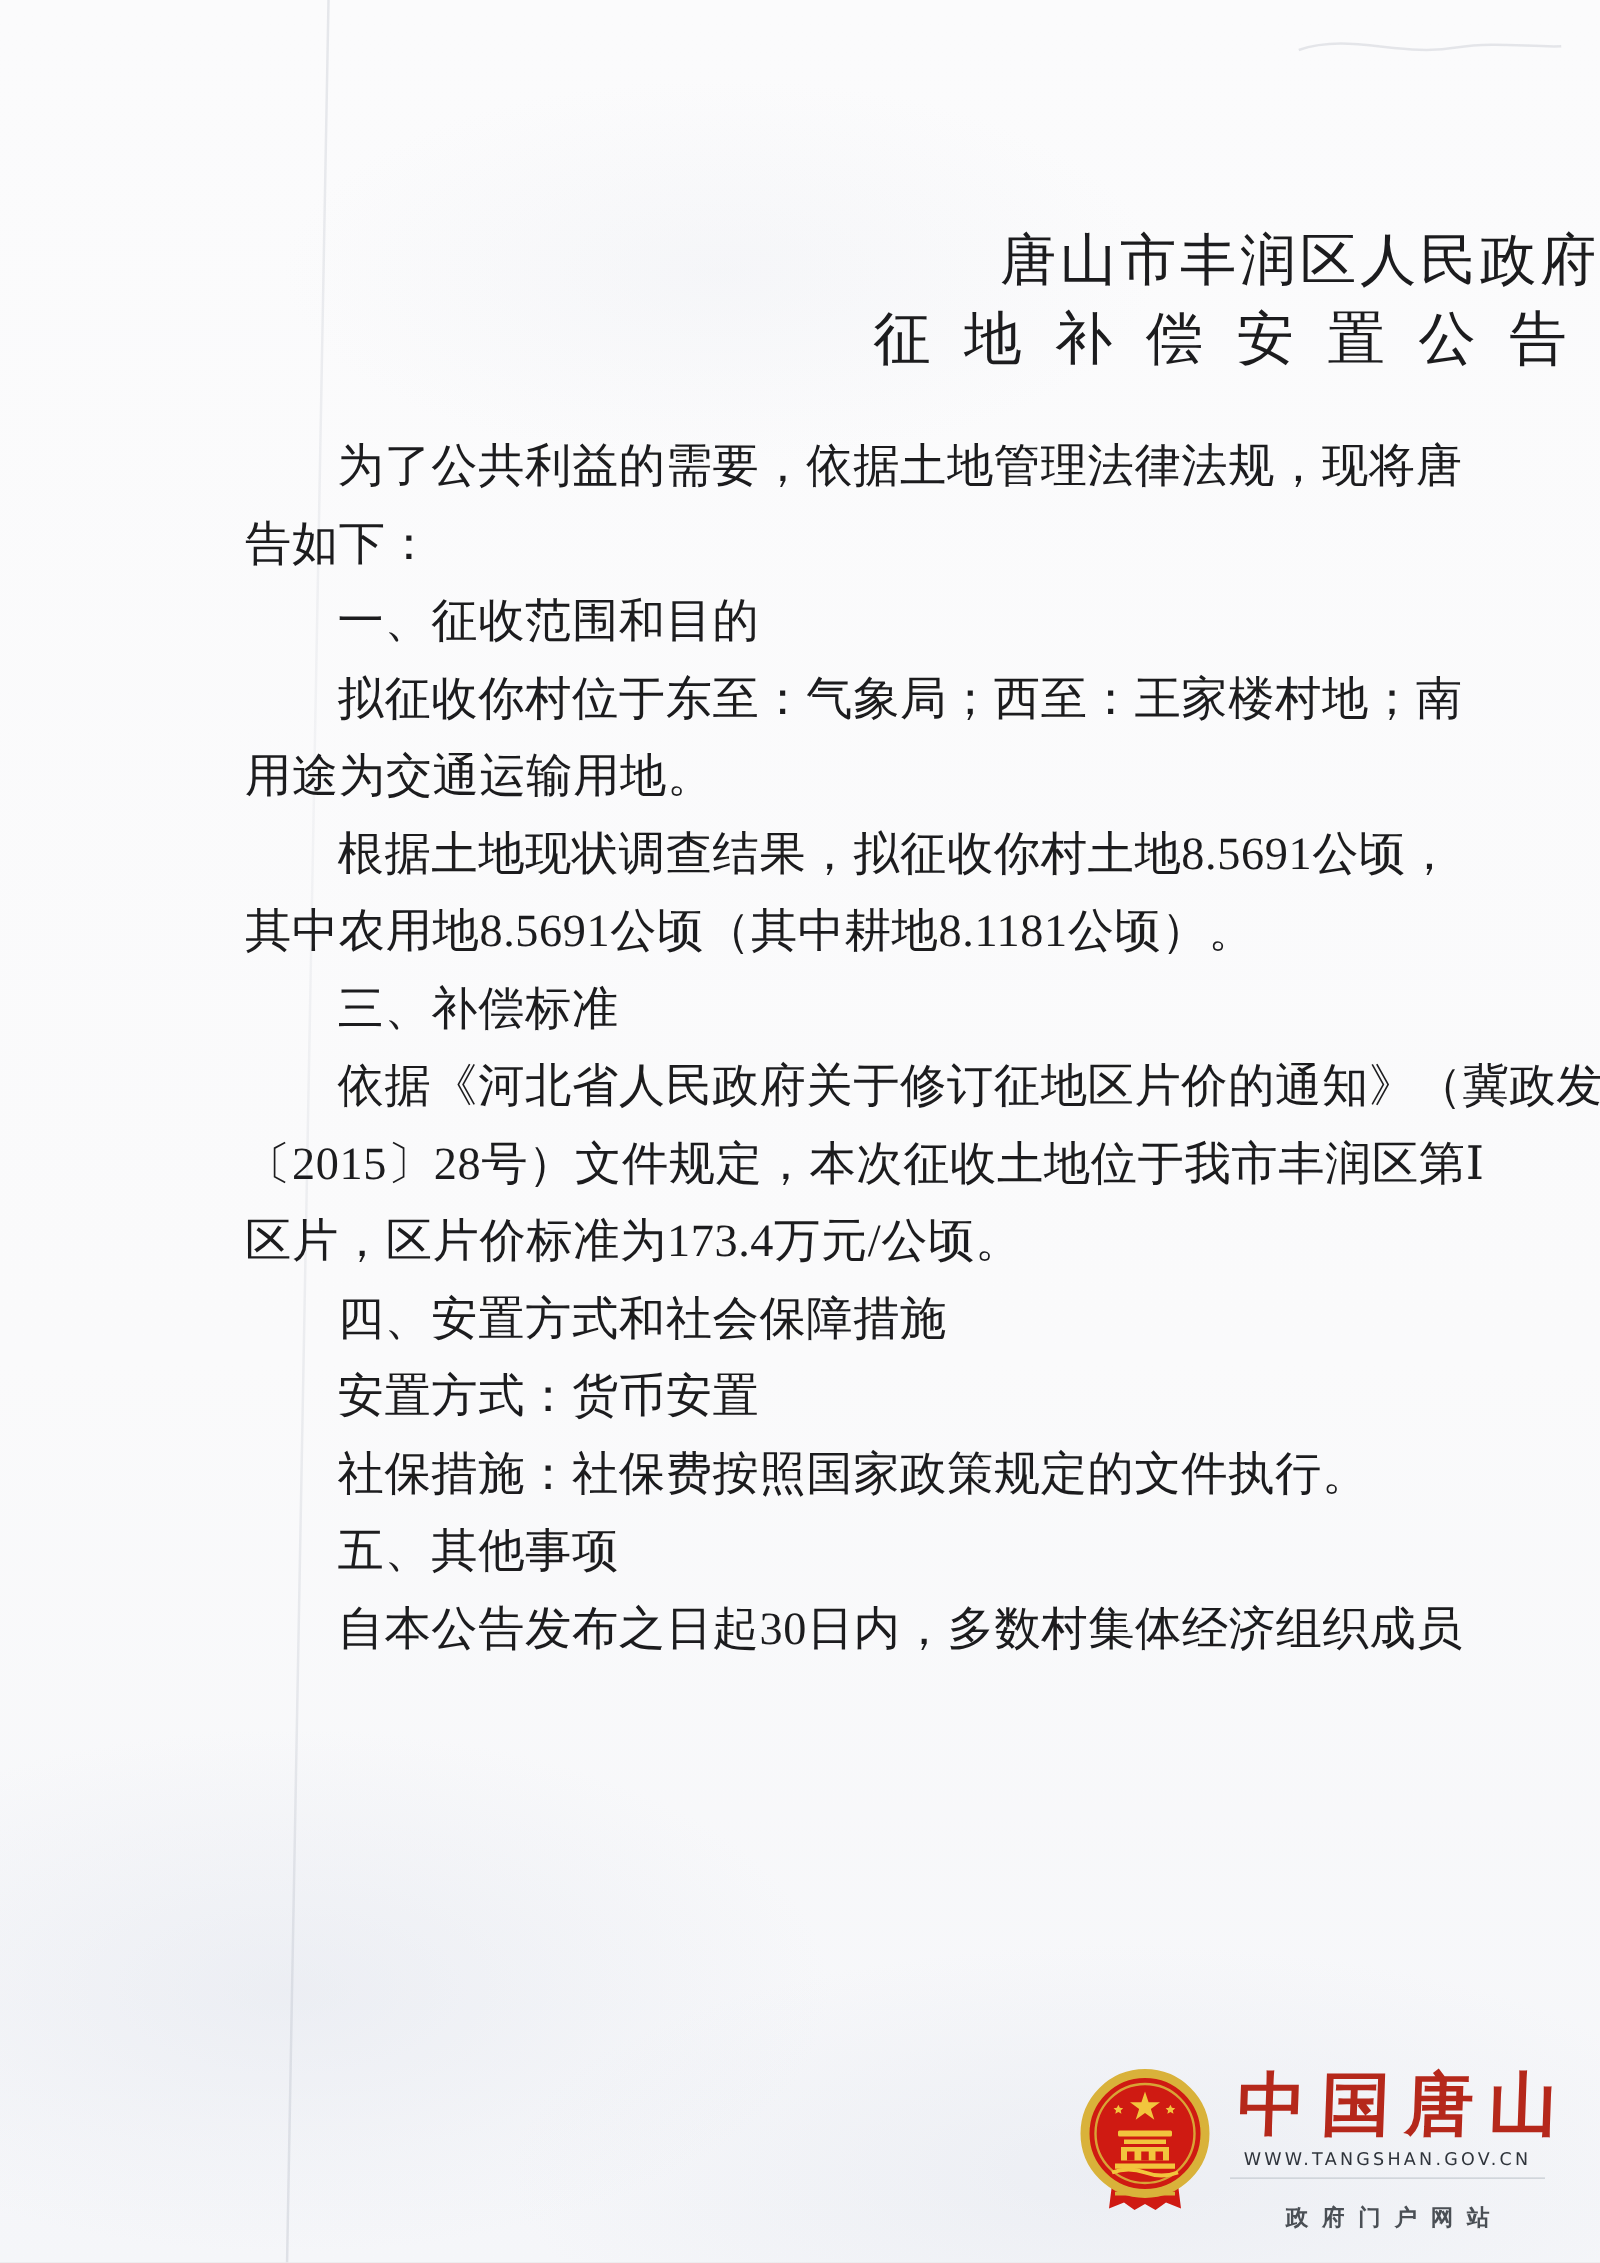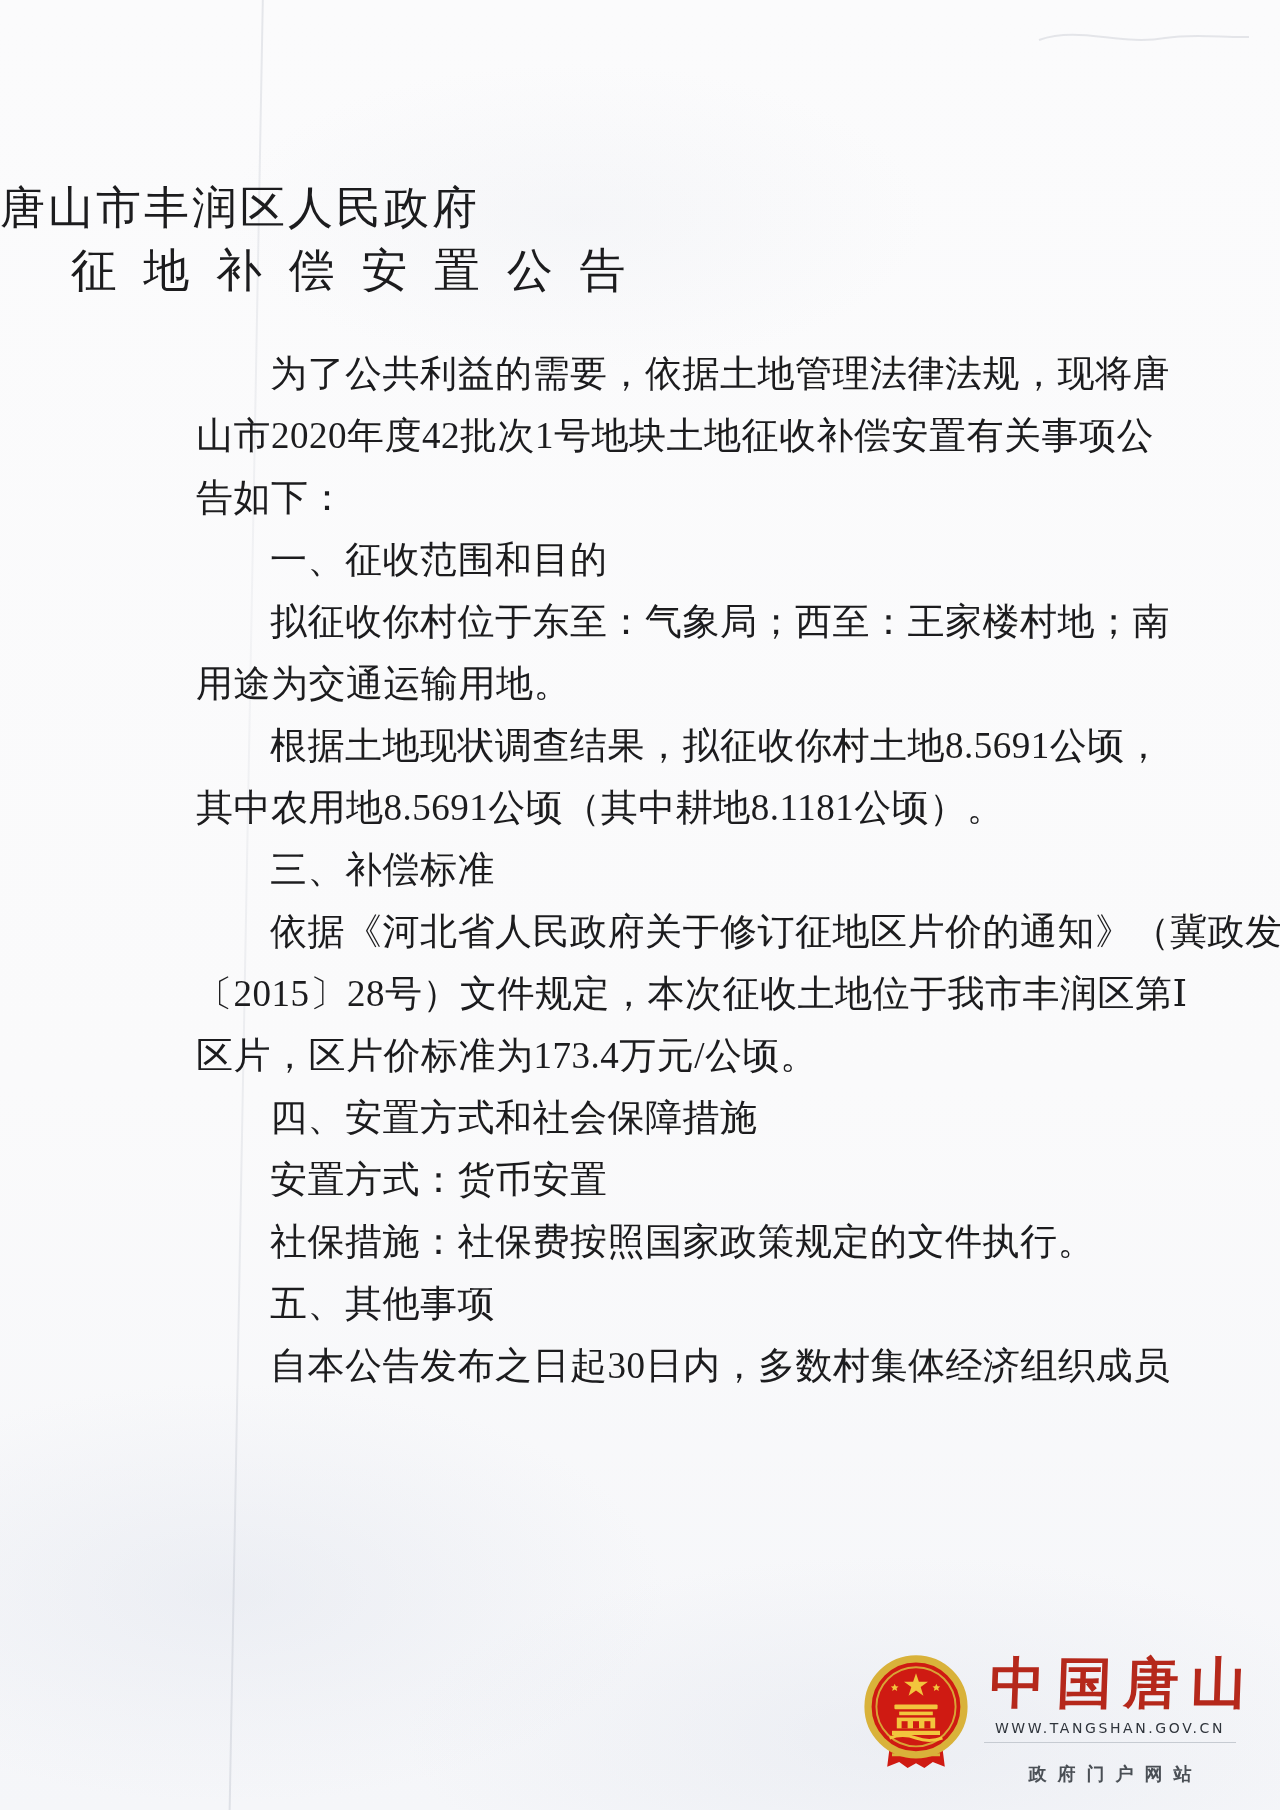--- a/index.html
+++ b/index.html
@@ -40,21 +40,21 @@
     position: absolute;
     left: 1035px;
     top: 24px;
     opacity: 0.7;
   }
   .doc-title {
     position: absolute;
     top: 178px;
     left: 0;
     width: 100%;
-    text-align: left;
+    text-align: right;
   }
   .doc-title .t1 {
     font-size: 45px;
     letter-spacing: 3px;
     line-height: 60px;
     font-weight: 500;
     white-space: nowrap;
   }
   .doc-title .t2 {
     font-size: 46px;
@@ -146,21 +146,20 @@
     <path d="M4,16 C 45,2 85,22 130,14 C 160,9 190,14 214,13" fill="none" stroke="#c9cdd4" stroke-width="2" opacity="0.65"></path>
   </svg>
 
   <div class="doc-title">
     <div class="t1">唐山市丰润区人民政府</div>
     <div class="t2">征地补偿安置公告</div>
   </div>
 
   <div class="doc-body">
     <div class="ln indent">为了公共利益的需要，依据土地管理法律法规，现将唐</div>
-    <div class="ln">山市2020年度42批次1号地块土地征收补偿安置有关事项公</div>
     <div class="ln">告如下：</div>
     <div class="ln indent">一、征收范围和目的</div>
     <div class="ln indent">拟征收你村位于东至：气象局；西至：王家楼村地；南</div>
     <div class="ln">用途为交通运输用地。</div>
     <div class="ln indent">根据土地现状调查结果，拟征收你村土地8.5691公顷，</div>
     <div class="ln">其中农用地8.5691公顷（其中耕地8.1181公顷）。</div>
     <div class="ln indent">三、补偿标准</div>
     <div class="ln indent">依据《河北省人民政府关于修订征地区片价的通知》（冀政发</div>
     <div class="ln">〔2015〕28号）文件规定，本次征收土地位于我市丰润区第Ⅰ</div>
     <div class="ln">区片，区片价标准为173.4万元/公顷。</div>

